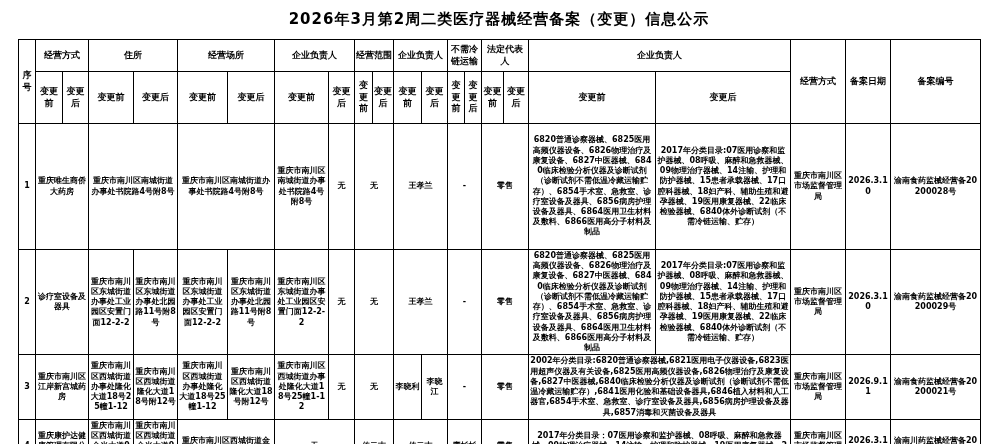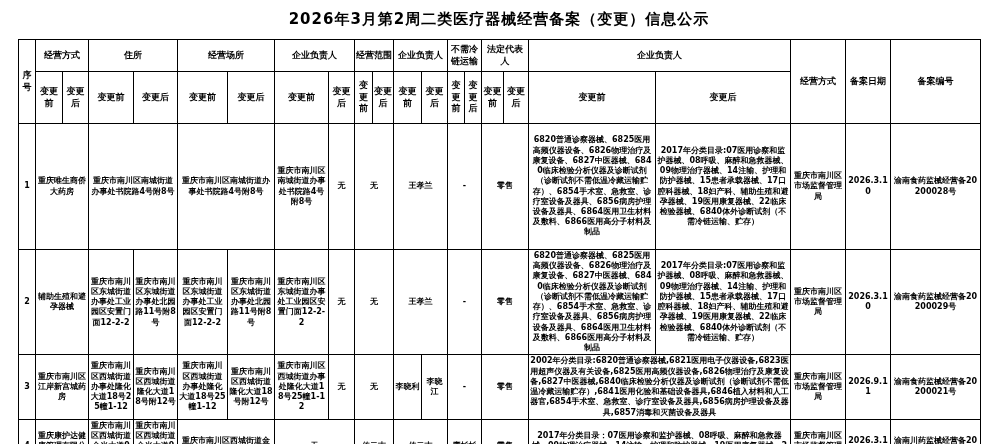--- a/index.html
+++ b/index.html
@@ -117,21 +117,21 @@
           <td colspan="2">-</td>
           <td colspan="2">零售</td>
           <td>6820普通诊察器械、6825医用高频仪器设备、6826物理治疗及康复设备、6827中医器械、6840临床检验分析仪器及诊断试剂（诊断试剂不需低温冷藏运输贮存）、6854手术室、急救室、诊疗室设备及器具、6856病房护理设备及器具、6864医用卫生材料及敷料、6866医用高分子材料及制品</td>
           <td>2017年分类目录:07医用诊察和监护器械、08呼吸、麻醉和急救器械、09物理治疗器械、14注输、护理和防护器械、15患者承载器械、17口腔科器械、18妇产科、辅助生殖和避孕器械、19医用康复器械、22临床检验器械、6840体外诊断试剂（不需冷链运输、贮存）</td>
           <td>重庆市南川区市场监督管理局</td>
           <td>2026.3.10</td>
           <td>渝南食药监械经营备20200028号</td>
         </tr>
         <tr>
           <td>2</td>
-          <td colspan="2">辅助生殖和避孕器械</td>
+          <td colspan="2">诊疗室设备及器具</td>
           <td>重庆市南川区东城街道办事处工业园区安置门面12-2-2</td>
           <td>重庆市南川区东城街道办事处北园路11号附8号</td>
           <td>重庆市南川区东城街道办事处工业园区安置门面12-2-2</td>
           <td>重庆市南川区东城街道办事处北园路11号附8号</td>
           <td>重庆市南川区东城街道办事处工业园区安置门面12-2-2</td>
           <td>无</td>
           <td colspan="2">无</td>
           <td colspan="2">王孝兰</td>
           <td colspan="2">-</td>
           <td colspan="2">零售</td>

